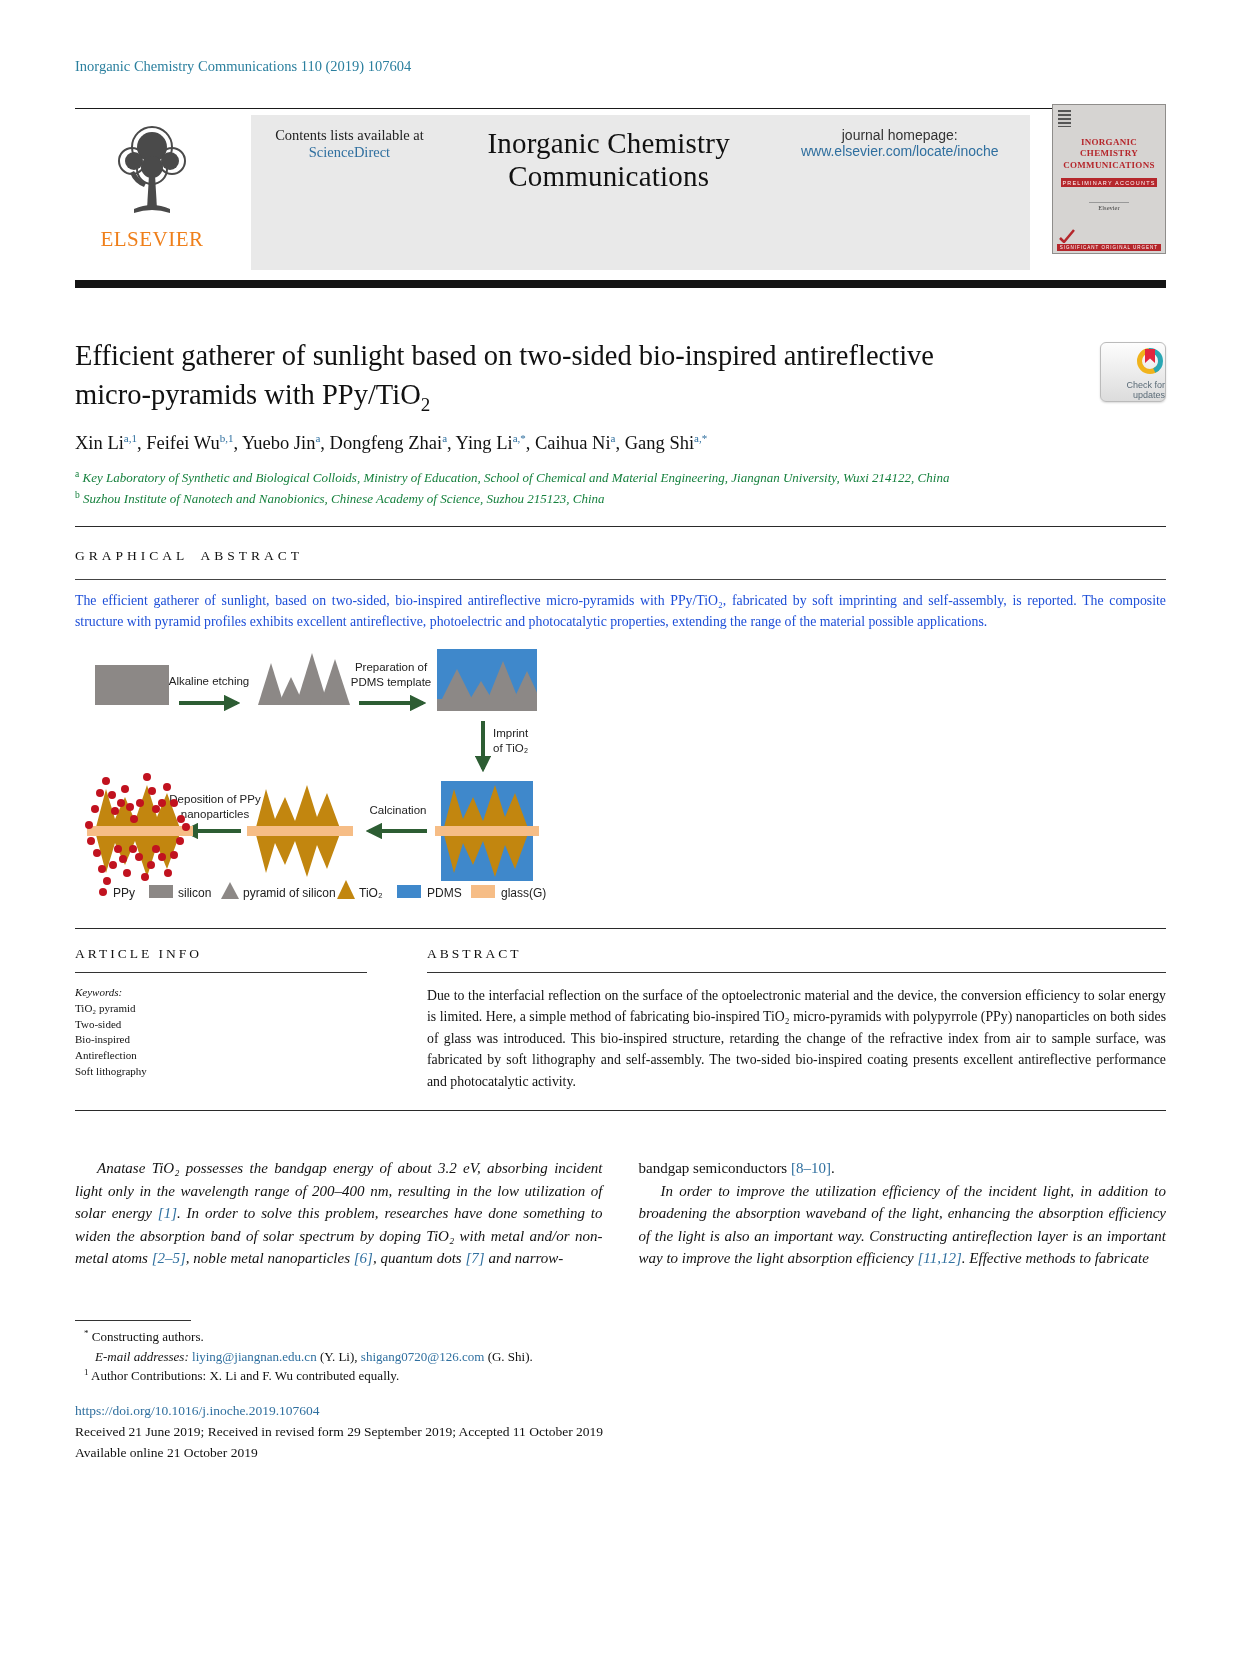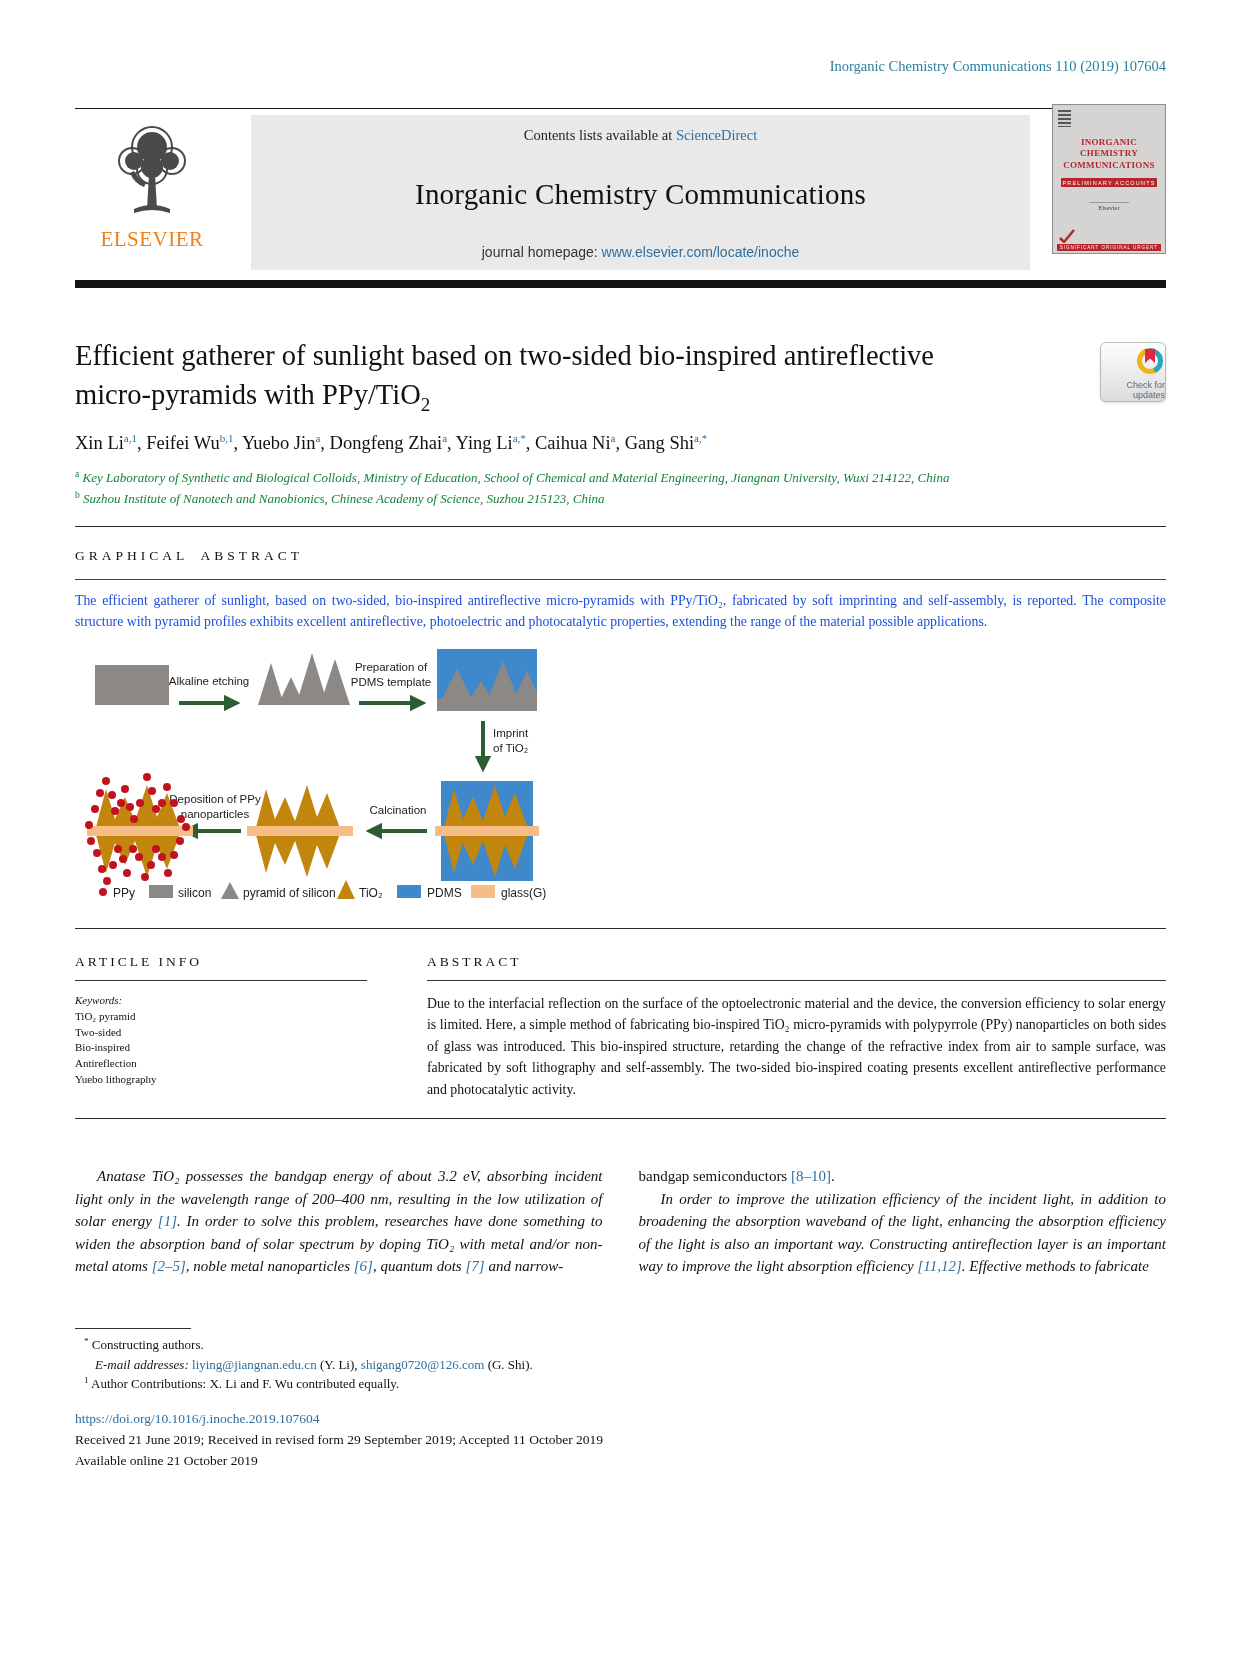--- a/index.html
+++ b/index.html
@@ -1,24 +1,24 @@
 <!DOCTYPE html>
 <html><head>
 <meta charset="utf-8">
 <style>
   html,body{margin:0;padding:0;background:#ffffff;}
   body{width:1241px;height:1654px;overflow:hidden;font-family:"Liberation Serif",serif;color:#1a1a1a;}
   .content{margin:0 75px;width:1091px;}
   a,.link{color:#2f6f9f;text-decoration:none;cursor:pointer;}
-  .citation{padding-top:58px;text-align:right;font-size:14.5px;color:#2a7f9e;}
+  .citation{padding-top:58px;text-align:left;font-size:14.5px;color:#2a7f9e;}
   
   .header-row{margin-top:33px;border-top:1px solid #1a1a1a;display:flex;align-items:stretch;position:relative;}
   .logo-col{width:150px;padding:8px 0 4px 2px;display:flex;flex-direction:column;align-items:center;}
   .elsevier-word{font-size:21px;letter-spacing:.5px;color:#ef7f1a;margin-top:2px;font-family:"Liberation Serif",serif;}
-  .journal-box{flex:1;background:#e9e9e9;margin:6px 22px 6px 24px;text-align:center;padding:12px 10px 10px;display:flex;flex-direction:column;justify-content:space-between;height:133px;}
+  .journal-box{flex:1;background:#e9e9e9;margin:6px 22px 6px 24px;text-align:center;padding:12px 10px 10px;display:flex;flex-direction:row;justify-content:space-between;height:133px;}
   .contents-line{font-size:14.5px;color:#222;}
   .journal-title{font-size:29px;color:#111;letter-spacing:.2px;}
   .homepage-line{font-family:"Liberation Sans",sans-serif;font-size:14px;color:#333;}
   .cover{width:112px;height:148px;background:#d6d4d2;border:1px solid #8f8d8b;position:relative;margin-top:-5px;flex:none;overflow:hidden;}
   .cover .barcode{position:absolute;top:5px;left:5px;width:13px;height:17px;background:repeating-linear-gradient(#555 0 2px,#cfcdcb 2px 4px);}
   .cover-title{position:absolute;top:32px;left:4px;right:4px;color:#b5272c;font-size:9px;font-weight:bold;text-transform:uppercase;line-height:1.25;text-align:center;letter-spacing:.3px;}
   .cover-banner{position:absolute;top:73px;left:8px;right:8px;background:#b5272c;color:#fff;font-family:"Liberation Sans",sans-serif;font-size:5.5px;letter-spacing:1.2px;text-align:center;padding:1.5px 0;}
   .cover-pub{position:absolute;bottom:42px;left:0;right:0;text-align:center;font-size:6.5px;color:#444;border-top:1px solid #999;width:40px;margin:0 auto;padding-top:1px;}
   .cover-check{position:absolute;bottom:10px;left:6px;width:16px;height:14px;}
   .cover-footer{position:absolute;bottom:2px;left:4px;right:4px;background:#b5272c;color:#fff;font-family:"Liberation Sans",sans-serif;font-size:4.5px;letter-spacing:1px;text-align:center;padding:1px 0;}
@@ -37,21 +37,21 @@
   
   .section-head{font-size:13.5px;letter-spacing:4px;color:#111;word-spacing:6px;}
   .ga-head{margin-top:21px;}
   .ga-rule{margin-top:15px;}
   .ga-text{margin-top:11px;font-size:13.8px;line-height:1.52;text-align:justify;color:#1d4ed8;}
   .diagram{margin-top:8px;}
   .diagram text{font-family:"Liberation Sans",sans-serif;fill:#222;}
   
   .ia-rule{margin-top:9px;}
   .ia-grid{display:grid;grid-template-columns:292px 1fr;column-gap:60px;margin-top:17px;}
-  .ia-col-head{font-size:13.5px;letter-spacing:3px;color:#111;margin-top:8px;}
+  .ia-col-head{font-size:13.5px;letter-spacing:3px;color:#111;}
   .ia-head-rule{border:none;border-top:1px solid #333;margin:10px 0 12px;}
   .keywords{font-size:11px;line-height:1.45;color:#111;}
   .keywords .kw-label{font-style:italic;}
   .abstract-text{font-size:13.8px;line-height:1.56;text-align:justify;color:#111;}
   .ia-bottom-rule{border:none;border-top:1.5px solid #2a2a2a;margin-top:18px;}
   
   .body-cols{display:grid;grid-template-columns:1fr 1fr;column-gap:36px;margin-top:46px;}
   .body-cols p{margin:0;font-size:15px;line-height:1.5;text-align:justify;color:#111;}
   .body-cols p.indent{text-indent:22px;font-style:italic;}
   .ref{color:#2f6f9f;}
@@ -283,21 +283,21 @@
   <div class="ia-grid">
     <div>
       <div class="ia-col-head">ARTICLE INFO</div>
       <hr class="ia-head-rule">
       <div class="keywords">
         <div class="kw-label">Keywords:</div>
         <div>TiO₂ pyramid</div>
         <div>Two-sided</div>
         <div>Bio-inspired</div>
         <div>Antireflection</div>
-        <div>Yuebo lithography</div>
+        <div>Soft lithography</div>
       </div>
     </div>
     <div>
       <div class="ia-col-head">ABSTRACT</div>
       <hr class="ia-head-rule">
       <div class="abstract-text">Due to the interfacial reflection on the surface of the optoelectronic material and the device, the conversion efficiency to solar energy is limited. Here, a simple method of fabricating bio-inspired TiO₂ micro-pyramids with polypyrrole (PPy) nanoparticles on both sides of glass was introduced. This bio-inspired structure, retarding the change of the refractive index from air to sample surface, was fabricated by soft lithography and self-assembly. The two-sided bio-inspired coating presents excellent antireflective performance and photocatalytic activity.</div>
     </div>
   </div>
 
   <hr class="ia-bottom-rule">

